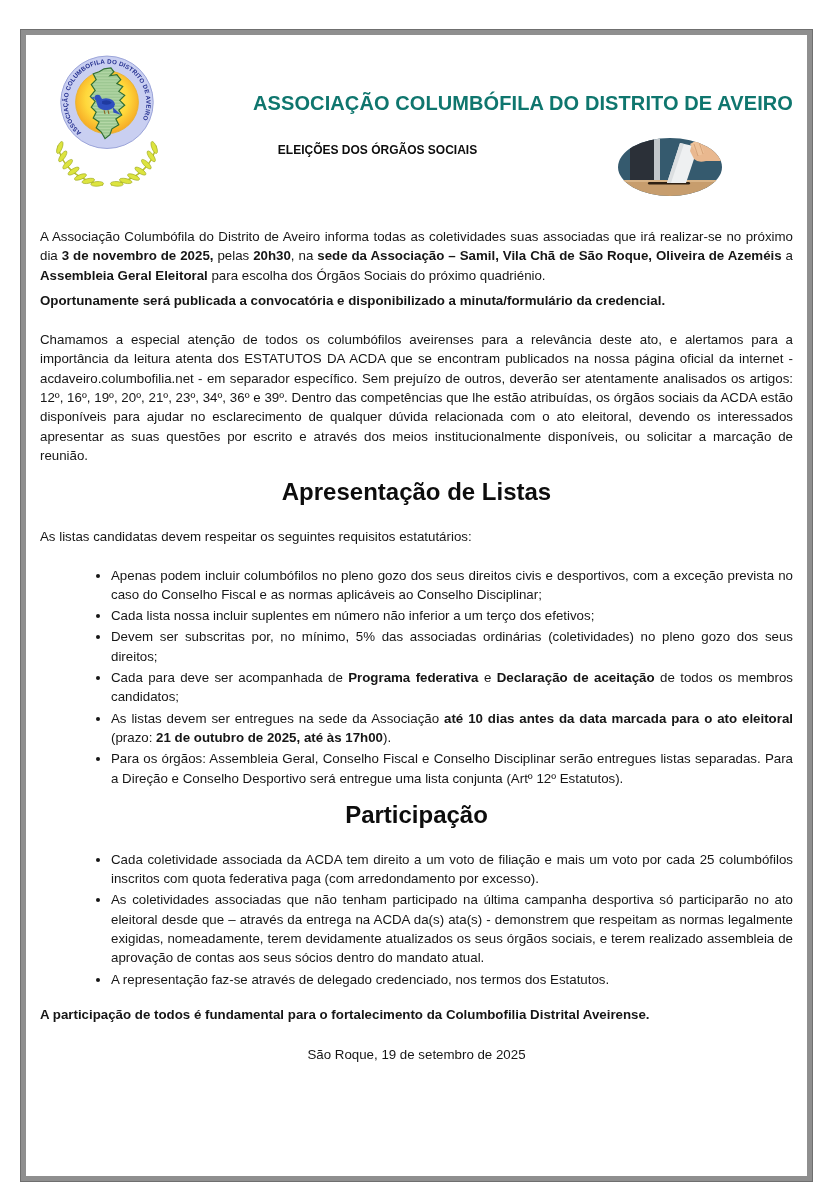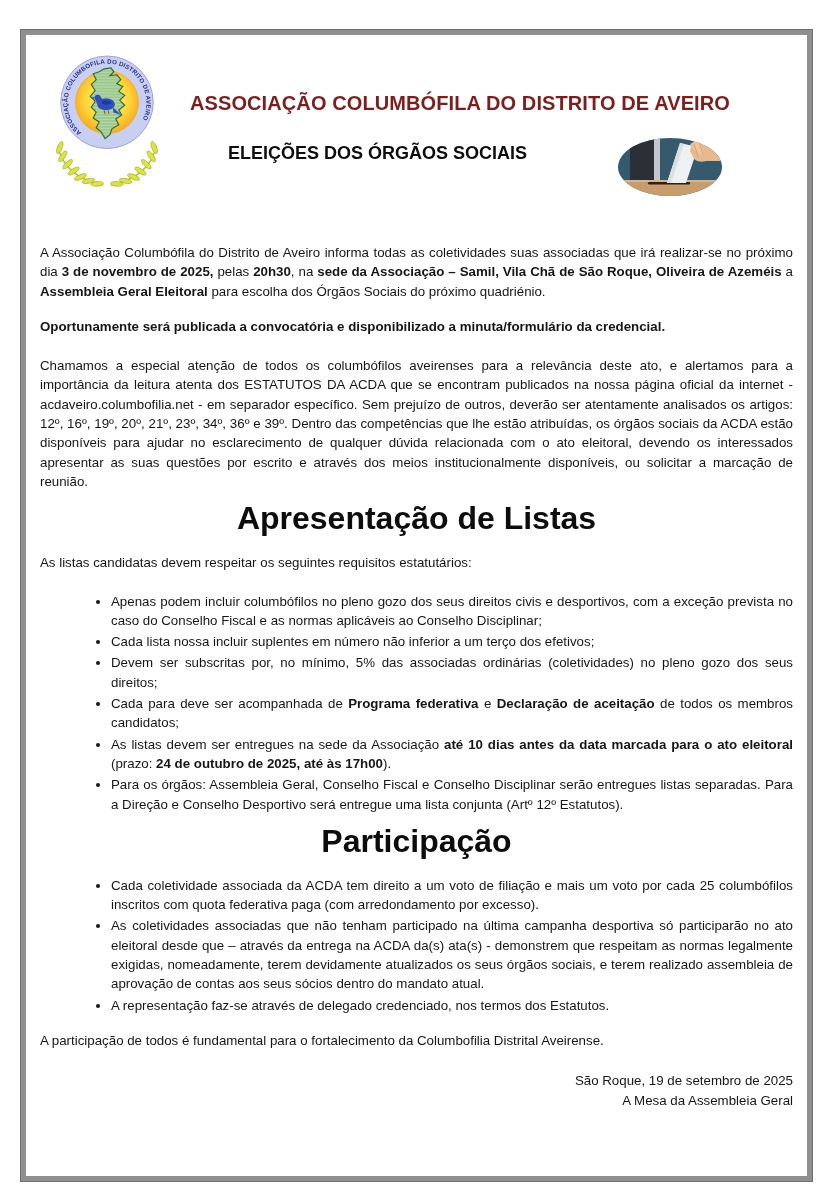--- a/index.html
+++ b/index.html
@@ -11,44 +11,44 @@
     position:absolute;left:21px;top:30px;width:791px;height:1151px;
     box-sizing:border-box;background:#ffffff;
     border:5px solid #8f8f8f;outline:1px solid #6f6f6f;
     padding:0 14px;overflow:hidden;
   }
   
   .doc-header{position:relative;height:192px;}
   .logo-wrap{position:absolute;left:8px;top:8px;width:118px;height:150px;}
   .doc-title{
     position:absolute;left:150px;right:0;top:57px;margin:0;
-    font-size:20px;font-weight:bold;text-align:left;white-space:nowrap;
-    letter-spacing:0.1px;color:#7f1d1d;
+    font-size:20px;font-weight:bold;text-align:right;white-space:nowrap;
+    letter-spacing:0.1px;color:#0f766e;
   }
   .doc-subtitle{
     position:absolute;left:186px;top:108px;width:303px;margin:0;
-    font-size:18px;font-weight:bold;text-align:center;color:#0d0d0d;
+    font-size:12px;font-weight:bold;text-align:center;color:#0d0d0d;
   }
   .vote-photo{position:absolute;left:578px;top:103px;width:104px;height:58px;}
   
   .doc-main{font-size:13.3px;line-height:19.3px;}
-  .doc-main p{margin:16px 0 19px;text-align:justify;}
+  .doc-main p{margin:0 0 19px;text-align:justify;}
   p.p-first{margin-bottom:6px;}
   p.p-second{margin-bottom:20px;font-weight:bold;}
   p.p-third{margin-bottom:0;}
   .section-heading{
-    font-size:32px;font-weight:bold;text-align:center;margin:12px 0 20px;
+    font-size:24px;font-weight:bold;text-align:center;margin:12px 0 20px;
     color:#0d0d0d;line-height:30px;
   }
   .section-intro{margin:0 0 14px;}
   ul.req-list{margin:8px 0 4px;padding:0 0 0 71px;list-style:disc outside;}
   ul.req-list li{margin:0 0 2px;text-align:justify;}
-  .closing-line{font-weight:normal;margin:16px 0 0 !important;text-align:left !important;}
+  .closing-line{font-weight:bold;margin:16px 0 0 !important;text-align:left !important;}
   .footer-block{margin-top:21px;}
-  .footer-block p{margin:0;text-align:right;}
+  .footer-block p{margin:0;text-align:center;}
   b{font-weight:bold;}
 </style>
 </head>
 <body>
 
 <div class="page-frame">
 
   <header class="doc-header">
 
     <div class="logo-wrap">
@@ -138,33 +138,32 @@
     <p class="p-third">Chamamos a especial atenção de todos os columbófilos aveirenses para a relevância deste ato, e alertamos para a importância da leitura atenta dos ESTATUTOS DA ACDA que se encontram publicados na nossa página oficial da internet - acdaveiro.columbofilia.net - em separador específico. Sem prejuízo de outros, deverão ser atentamente analisados os artigos: 12º, 16º, 19º, 20º, 21º, 23º, 34º, 36º e 39º. Dentro das competências que lhe estão atribuídas, os órgãos sociais da ACDA estão disponíveis para ajudar no esclarecimento de qualquer dúvida relacionada com o ato eleitoral, devendo os interessados apresentar as suas questões por escrito e através dos meios institucionalmente disponíveis, ou solicitar a marcação de reunião.</p>
 
     <h3 class="section-heading">Apresentação de Listas</h3>
     <p class="section-intro">As listas candidatas devem respeitar os seguintes requisitos estatutários:</p>
     <ul class="req-list">
 
     <li>Apenas podem incluir columbófilos no pleno gozo dos seus direitos civis e desportivos, com a exceção prevista no caso do Conselho Fiscal e as normas aplicáveis ao Conselho Disciplinar;</li>
         <li>Cada lista nossa incluir suplentes em número não inferior a um terço dos efetivos;</li>
         <li>Devem ser subscritas por, no mínimo, 5% das associadas ordinárias (coletividades) no pleno gozo dos seus direitos;</li>
         <li><span>Cada para deve ser acompanhada de </span><b>Programa federativa</b><span> e </span><b>Declaração de aceitação</b><span> de todos os membros candidatos;</span></li>
-        <li><span>As listas devem ser entregues na sede da Associação </span><b>até 10 dias antes da data marcada para o ato eleitoral</b><span> (prazo: </span><b>24 de outubro de 2025, até às 17h00</b><span>).</span></li>
+        <li><span>As listas devem ser entregues na sede da Associação </span><b>até 10 dias antes da data marcada para o ato eleitoral</b><span> (prazo: </span><b>21 de outubro de 2025, até às 17h00</b><span>).</span></li>
         <li>Para os órgãos: Assembleia Geral, Conselho Fiscal e Conselho Disciplinar serão entregues listas separadas. Para a Direção e Conselho Desportivo será entregue uma lista conjunta (Artº 12º Estatutos).</li>
       </ul>
 
     <h3 class="section-heading">Participação</h3>
     <ul class="req-list">
 
     <li>Cada coletividade associada da ACDA tem direito a um voto de filiação e mais um voto por cada 25 columbófilos inscritos com quota federativa paga (com arredondamento por excesso).</li>
         <li>As coletividades associadas que não tenham participado na última campanha desportiva só participarão no ato eleitoral desde que – através da entrega na ACDA da(s) ata(s) - demonstrem que respeitam as normas legalmente exigidas, nomeadamente, terem devidamente atualizados os seus órgãos sociais, e terem realizado assembleia de aprovação de contas aos seus sócios dentro do mandato atual.</li>
         <li>A representação faz-se através de delegado credenciado, nos termos dos Estatutos.</li>
       </ul>
 
     <p class="closing-line">A participação de todos é fundamental para o fortalecimento da Columbofilia Distrital Aveirense.</p>
 
     <div class="footer-block">
       <p>São Roque, 19 de setembro de 2025</p>
-      <p>A Mesa da Assembleia Geral</p>
     </div>
 
   </main>
 </div>
 
 </body></html>

